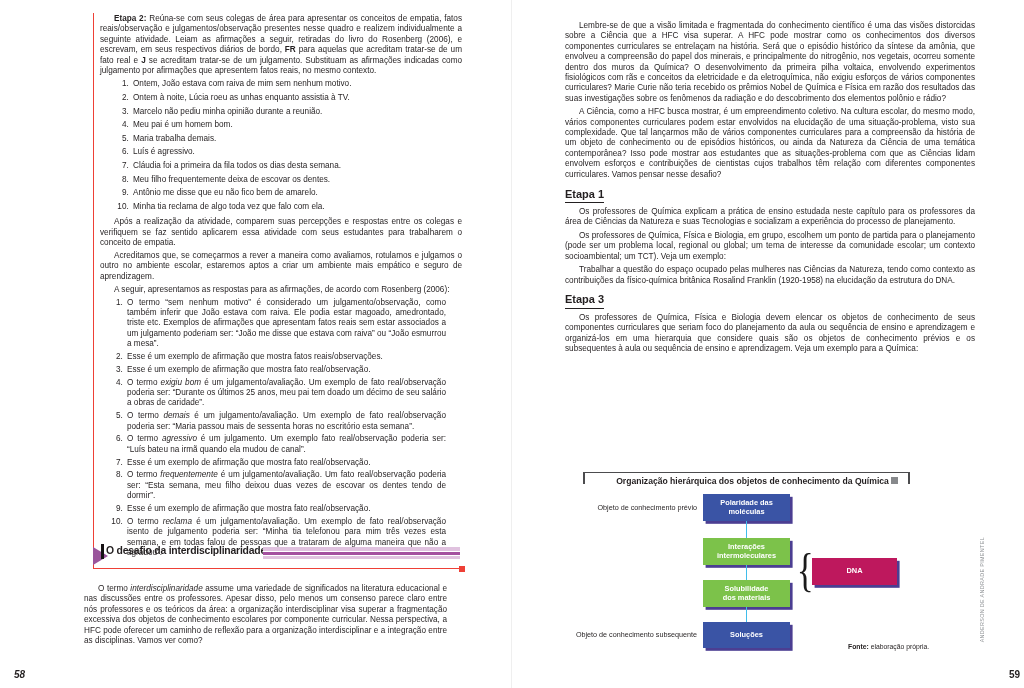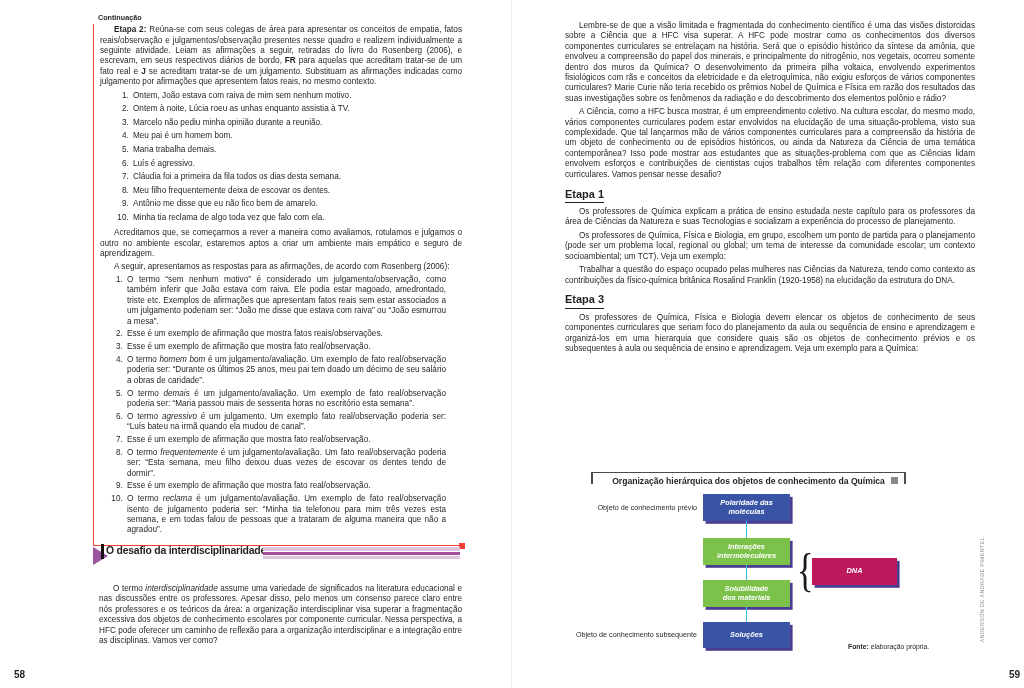--- a/index.html
+++ b/index.html
@@ -44,49 +44,48 @@
   .section-title{position:absolute;left:13px;top:1px;font-size:10.4px;font-weight:bold;letter-spacing:-0.2px;white-space:nowrap;}
   .section-stripes{
     position:absolute;left:170px;right:2px;top:2.5px;height:12px;
     background:linear-gradient(to bottom,
       #e0c2df 0px,#e0c2df 3.6px,
       #ffffff 3.6px,#ffffff 5px,
       #a4509f 5px,#a4509f 7.6px,
       #ffffff 7.6px,#ffffff 9px,
       #e0c2df 9px,#e0c2df 12px);
   }
-  .interdisc-para{position:absolute;left:99px;top:584px;width:363px;margin:0;text-indent:14px;}
+  .interdisc-para{position:absolute;left:84px;top:584px;width:363px;margin:0;text-indent:14px;}
 
   .page-num{position:absolute;bottom:8px;font-size:10px;font-weight:bold;}
-  #page-58 .page-num{left:14px;}
+  #page-58 .page-num{left:14px;font-style:italic;}
   #page-59 .page-num{right:4px;}
 
   
   #right-content{position:absolute;left:53px;top:21px;width:410px;}
   #right-content p{margin:0 0 3px 0;text-indent:14px;}
   .etapa-head{margin:7.5px 0 4px 0;font-size:11px;font-weight:bold;}
   .etapa-head .u{display:inline-block;border-bottom:1.2px solid #231f20;padding-bottom:0.5px;}
 
   
-  .fig-title-frame{position:absolute;left:79px;top:472px;width:315px;border-top:1.7px solid #4c4c4e;}
+  .fig-title-frame{position:absolute;left:71px;top:472px;width:315px;border-top:1.7px solid #4c4c4e;padding-left:12px;}
   .fig-title-frame::before,.fig-title-frame::after{
     content:"";position:absolute;top:0;width:1.7px;height:11px;background:#4c4c4e;
   }
   .fig-title-frame::before{left:0;}
   .fig-title-frame::after{right:0;}
   .fig-title{text-align:center;font-weight:bold;font-size:8.6px;padding-top:3px;}
   .fig-square{position:absolute;left:379px;top:477px;width:6.5px;height:7px;background:#87898c;}
 
   .fc-label{position:absolute;left:40px;width:145px;text-align:right;font-size:7.2px;color:#231f20;}
   .fc-box{
     position:absolute;left:191px;width:87px;
     display:flex;align-items:center;justify-content:center;text-align:center;
     color:#fff;font-weight:bold;font-size:7.4px;line-height:1.18;white-space:pre-line;
     box-shadow:2.6px 2.8px 0 #4b3e92;
-    font-style:italic;
   }
   .fc-blue{background:#3a54a5;}
   .fc-green{background:#7cc24a;}
   .fc-orange{background:#be185d;}
   .conn{position:absolute;left:233.5px;width:1.8px;background:#3fbdeb;}
   .brace{
     position:absolute;left:282px;top:551px;height:38px;
     font-family:"Liberation Serif",serif;font-size:47px;line-height:38px;color:#1a1a1a;
     transform:scaleX(0.75);
   }
@@ -97,46 +96,46 @@
     font-size:5.4px;color:#909396;letter-spacing:0.35px;white-space:nowrap;
   }
 </style>
 </head>
 <body>
 
 <div class="gutter"></div>
 
 <div class="page" id="page-58">
   <div id="left-content" class="body-text">
-    <div class="continuation-label">Continuação</div>
 
     <div class="red-box">
       <p><b>Etapa 2:</b><span> Reúna-se com seus colegas de área para apresentar os conceitos de empatia, fatos reais/observação e julgamentos/observação presentes nesse quadro e realizem individualmente a seguinte atividade. Leiam as afirmações a seguir, retiradas do livro do Rosenberg (2006), e escrevam, em seus respectivos diários de bordo, </span><b>FR</b><span> para aquelas que acreditam tratar-se de um fato real e </span><b>J</b><span> se acreditam tratar-se de um julgamento. Substituam as afirmações indicadas como julgamento por afirmações que apresentem fatos reais, no mesmo contexto.</span></p>
 
       <ol class="statements">
         <li>Ontem, João estava com raiva de mim sem nenhum motivo.</li>
         <li>Ontem à noite, Lúcia roeu as unhas enquanto assistia à TV.</li>
         <li>Marcelo não pediu minha opinião durante a reunião.</li>
         <li>Meu pai é um homem bom.</li>
         <li>Maria trabalha demais.</li>
         <li>Luís é agressivo.</li>
         <li>Cláudia foi a primeira da fila todos os dias desta semana.</li>
         <li>Meu filho frequentemente deixa de escovar os dentes.</li>
         <li>Antônio me disse que eu não fico bem de amarelo.</li>
         <li>Minha tia reclama de algo toda vez que falo com ela.</li>
       </ol>
 
+      <p>Após a realização da atividade, comparem suas percepções e respostas entre os colegas e verifiquem se faz sentido aplicarem essa atividade com seus estudantes para trabalharem o conceito de empatia.</p>
       <p>Acreditamos que, se começarmos a rever a maneira como avaliamos, rotulamos e julgamos o outro no ambiente escolar, estaremos aptos a criar um ambiente mais empático e seguro de aprendizagem.</p>
       <p>A seguir, apresentamos as respostas para as afirmações, de acordo com Rosenberg (2006):</p>
 
       <ol class="answers">
         <li><span>O termo “sem nenhum motivo” é considerado um julgamento/observação, como também inferir que João estava com raiva. Ele podia estar magoado, amedrontado, triste etc. Exemplos de afirmações que apresentam fatos reais sem estar associados a um julgamento poderiam ser: “João me disse que estava com raiva” ou “João esmurrou a mesa”.</span></li>
         <li><span>Esse é um exemplo de afirmação que mostra fatos reais/observações.</span></li>
         <li><span>Esse é um exemplo de afirmação que mostra fato real/observação.</span></li>
-        <li><span>O termo </span><span class="it">homem bom</span><span> é um julgamento/avaliação. Um exemplo de fato real/observação poderia ser: “Durante os últimos 25 anos, meu pai tem doado um décimo de seu salário a obras de caridade”.</span></li>
+        <li><span>O termo </span><span class="it">exigiu bom</span><span> é um julgamento/avaliação. Um exemplo de fato real/observação poderia ser: “Durante os últimos 25 anos, meu pai tem doado um décimo de seu salário a obras de caridade”.</span></li>
         <li><span>O termo </span><span class="it">demais</span><span> é um julgamento/avaliação. Um exemplo de fato real/observação poderia ser: “Maria passou mais de sessenta horas no escritório esta semana”.</span></li>
         <li><span>O termo </span><span class="it">agressivo</span><span> é um julgamento. Um exemplo fato real/observação poderia ser: “Luís bateu na irmã quando ela mudou de canal”.</span></li>
         <li><span>Esse é um exemplo de afirmação que mostra fato real/observação.</span></li>
         <li><span>O termo </span><span class="it">frequentemente</span><span> é um julgamento/avaliação. Um fato real/observação poderia ser: “Esta semana, meu filho deixou duas vezes de escovar os dentes tendo de dormir”.</span></li>
         <li><span>Esse é um exemplo de afirmação que mostra fato real/observação.</span></li>
         <li><span>O termo </span><span class="it">reclama</span><span> é um julgamento/avaliação. Um exemplo de fato real/observação isento de julgamento poderia ser: “Minha tia telefonou para mim três vezes esta semana, e em todas falou de pessoas que a trataram de alguma maneira que não a agradou”.</span></li>
       </ol>
     </div>
   </div>
 

